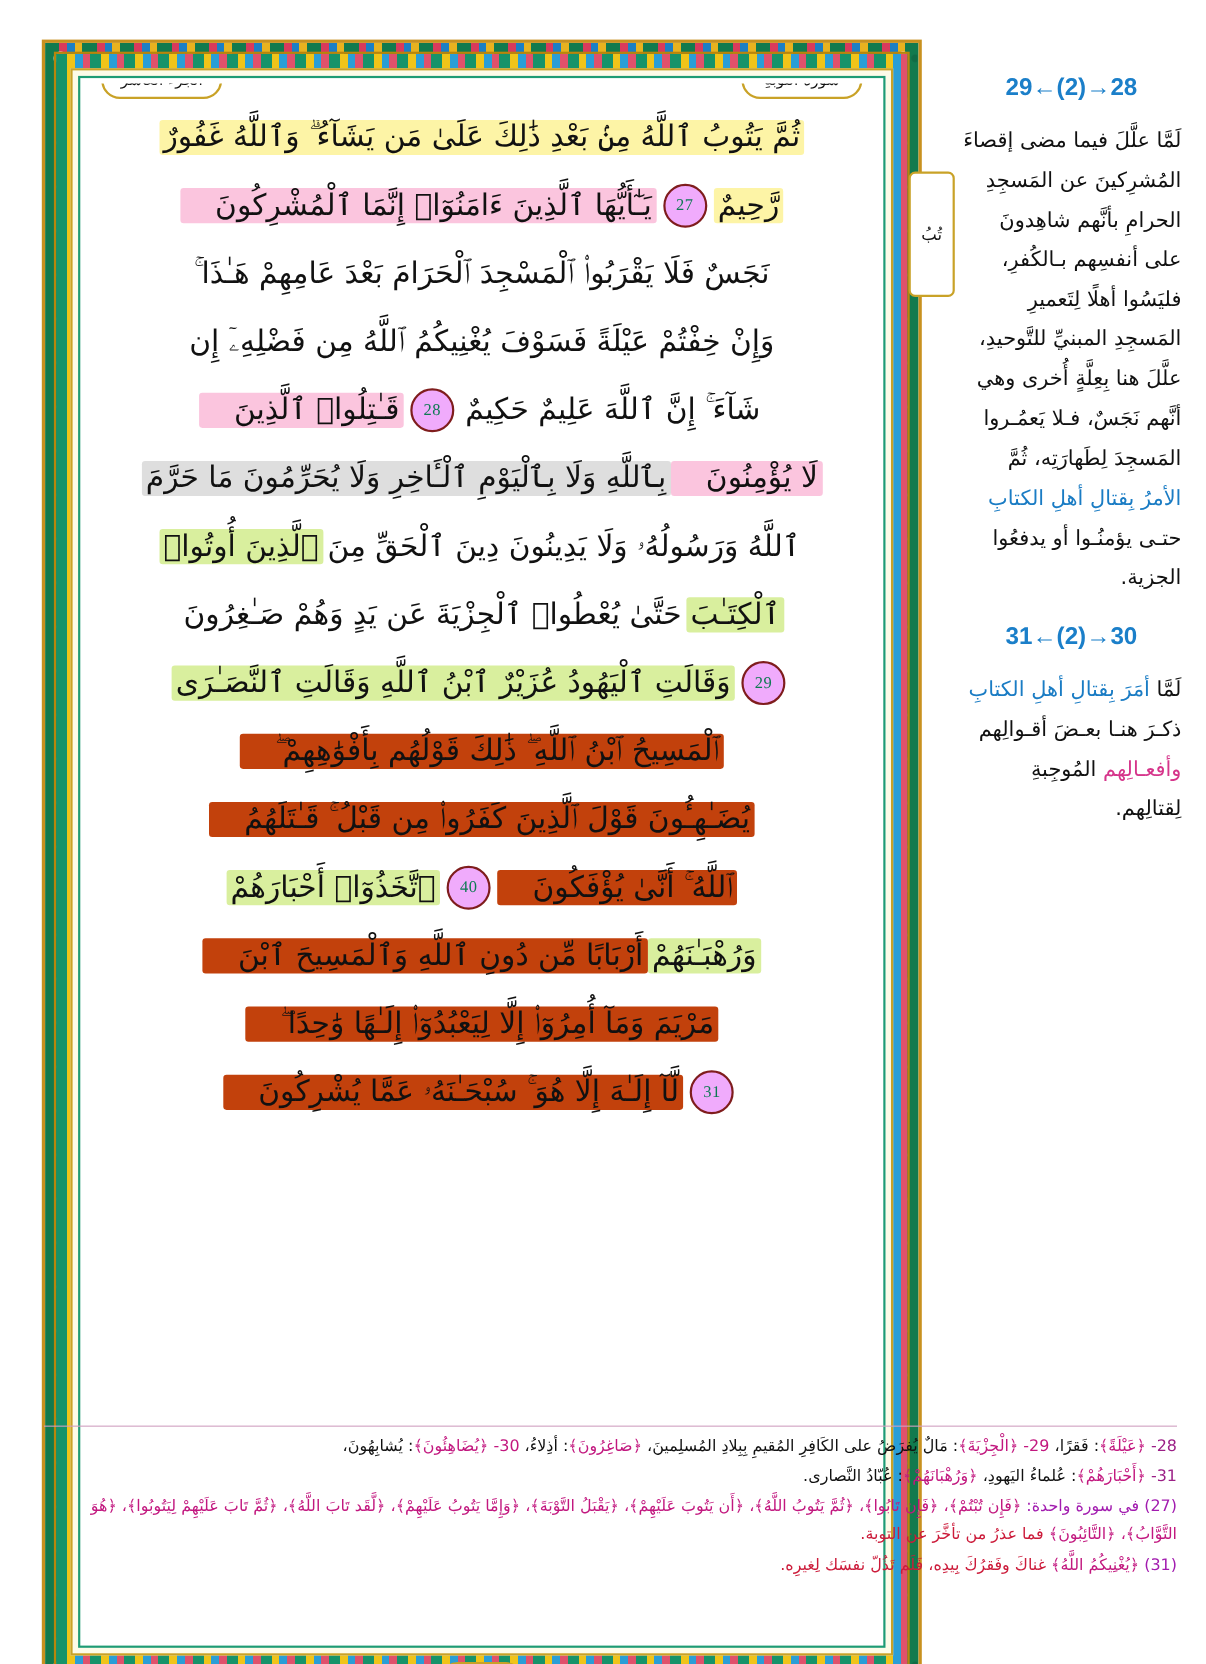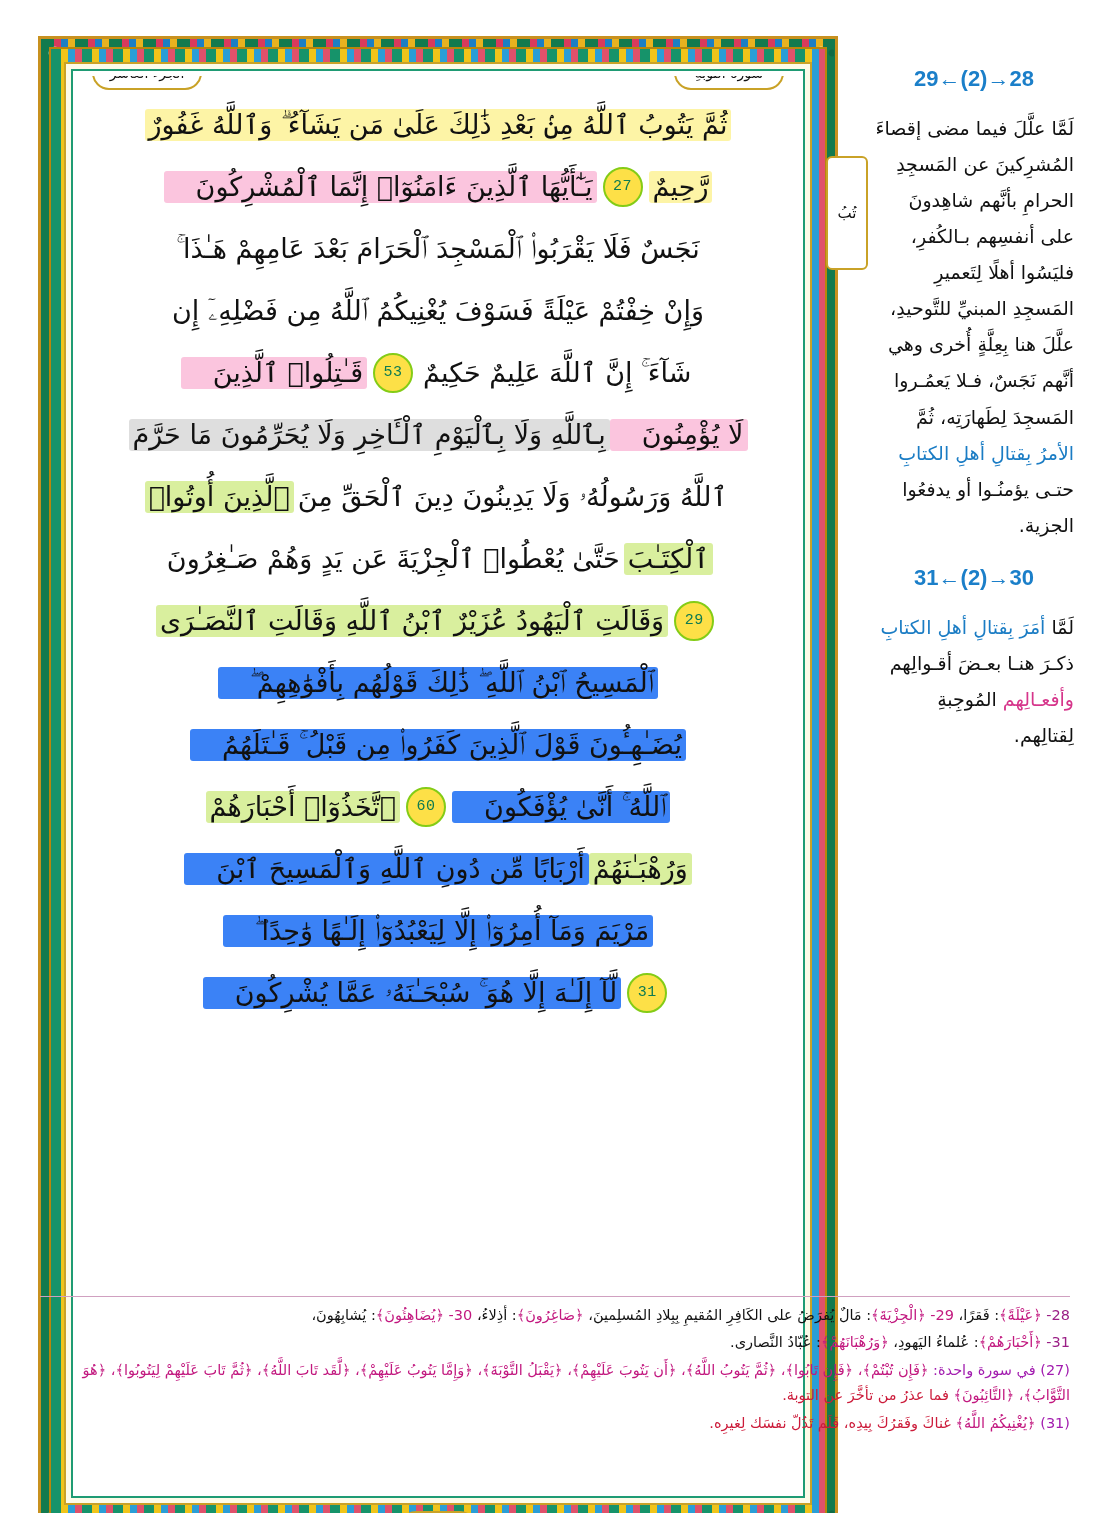--- a/index.html
+++ b/index.html
@@ -168,36 +168,36 @@
     line-height: 1.1;
     color: #111111;
     white-space: nowrap;
     letter-spacing: 0.5px;
     font-family: "DejaVu Sans", sans-serif;
   }
   .seg { padding: 1px 4px; border-radius: 3px; }
   .hl-yellow { background: #fdf4a6; }
   .hl-pink   { background: #fbc5de; padding-left: 32px; }
   .hl-green  { background: #d9ef9e; }
-  .hl-blue   { background: #3b82f6; padding-left: 32px; }
+  .hl-blue   { background: #c2410c; padding-left: 32px; }
   .hl-grey   { background: #dedede; }
   .hl-none   { background: transparent; }
 
   .ayah-mark {
     display: inline-flex;
     align-items: center;
     justify-content: center;
     width: 36px; height: 36px;
     margin: 0 6px;
     border-radius: 50%;
-    border: 2px solid #84cc16;
-    background: #fde047;
+    border: 2px solid #7f1d1d;
+    background: #f0abfc;
     font-size: 15px;
     color: #0d7a52;
-    font-family: Liberation Mono, monospace;
+    font-family: Liberation Serif, serif;
     flex: none;
   }
 
   
   .page-number {
     position: absolute;
     bottom: -16px;
     left: 50%;
     transform: translateX(-50%);
     width: 72px; height: 32px;
@@ -296,21 +296,21 @@
               <span class="seg hl-pink">يَـٰٓأَيُّهَا ٱلَّذِينَ ءَامَنُوٓا۟ إِنَّمَا ٱلْمُشْرِكُونَ</span>
             </div>
             <div class="line">
               <span class="seg hl-none">نَجَسٌ فَلَا يَقْرَبُوا۟ ٱلْمَسْجِدَ ٱلْحَرَامَ بَعْدَ عَامِهِمْ هَـٰذَا ۚ</span>
             </div>
             <div class="line">
               <span class="seg hl-none">وَإِنْ خِفْتُمْ عَيْلَةً فَسَوْفَ يُغْنِيكُمُ ٱللَّهُ مِن فَضْلِهِۦٓ إِن</span>
             </div>
             <div class="line">
               <span class="seg hl-none">شَآءَ ۚ إِنَّ ٱللَّهَ عَلِيمٌ حَكِيمٌ</span>
-              <span class="ayah-mark">53</span>
+              <span class="ayah-mark">28</span>
               <span class="seg hl-pink">قَـٰتِلُوا۟ ٱلَّذِينَ</span>
             </div>
             <div class="line">
               <span class="seg hl-pink">لَا يُؤْمِنُونَ</span>
               <span class="seg hl-grey">بِٱللَّهِ وَلَا بِٱلْيَوْمِ ٱلْـَٔاخِرِ وَلَا يُحَرِّمُونَ مَا حَرَّمَ</span>
             </div>
             <div class="line">
               <span class="seg hl-none">ٱللَّهُ وَرَسُولُهُۥ وَلَا يَدِينُونَ دِينَ ٱلْحَقِّ مِنَ</span>
               <span class="seg hl-green">ٱلَّذِينَ أُوتُوا۟</span>
             </div>
@@ -323,21 +323,21 @@
               <span class="seg hl-green">وَقَالَتِ ٱلْيَهُودُ عُزَيْرٌ ٱبْنُ ٱللَّهِ وَقَالَتِ ٱلنَّصَـٰرَى</span>
             </div>
             <div class="line">
               <span class="seg hl-blue">ٱلْمَسِيحُ ٱبْنُ ٱللَّهِ ۖ ذَٰلِكَ قَوْلُهُم بِأَفْوَٰهِهِمْ ۖ</span>
             </div>
             <div class="line">
               <span class="seg hl-blue">يُضَـٰهِـُٔونَ قَوْلَ ٱلَّذِينَ كَفَرُوا۟ مِن قَبْلُ ۚ قَـٰتَلَهُمُ</span>
             </div>
             <div class="line">
               <span class="seg hl-blue">ٱللَّهُ ۚ أَنَّىٰ يُؤْفَكُونَ</span>
-              <span class="ayah-mark">60</span>
+              <span class="ayah-mark">40</span>
               <span class="seg hl-green">ٱتَّخَذُوٓا۟ أَحْبَارَهُمْ</span>
             </div>
             <div class="line">
               <span class="seg hl-green">وَرُهْبَـٰنَهُمْ</span>
               <span class="seg hl-blue">أَرْبَابًا مِّن دُونِ ٱللَّهِ وَٱلْمَسِيحَ ٱبْنَ</span>
             </div>
             <div class="line">
               <span class="seg hl-blue">مَرْيَمَ وَمَآ أُمِرُوٓا۟ إِلَّا لِيَعْبُدُوٓا۟ إِلَـٰهًا وَٰحِدًا ۖ</span>
             </div>
             <div class="line">

